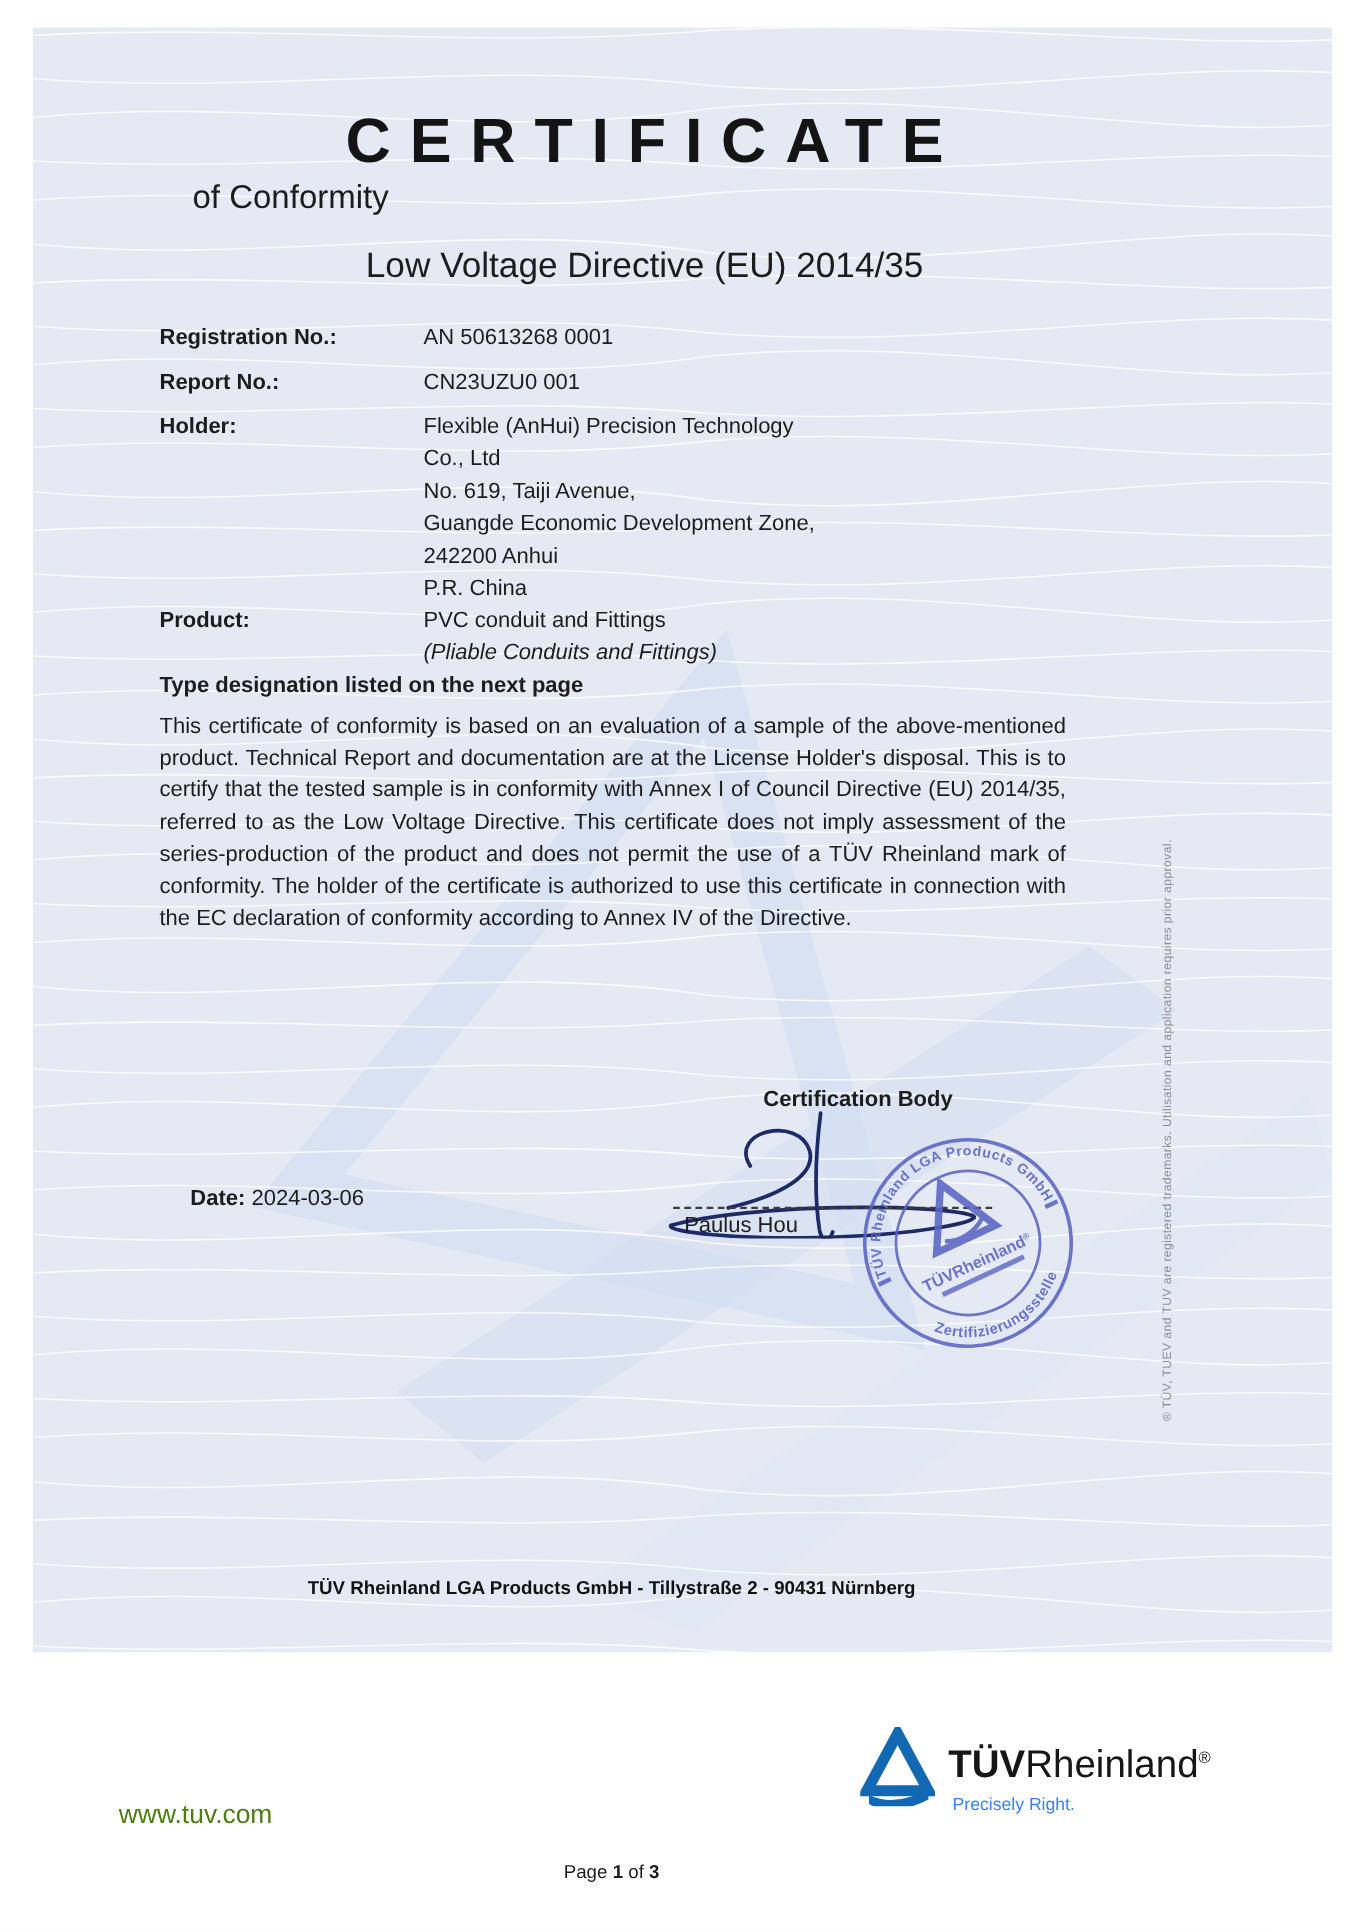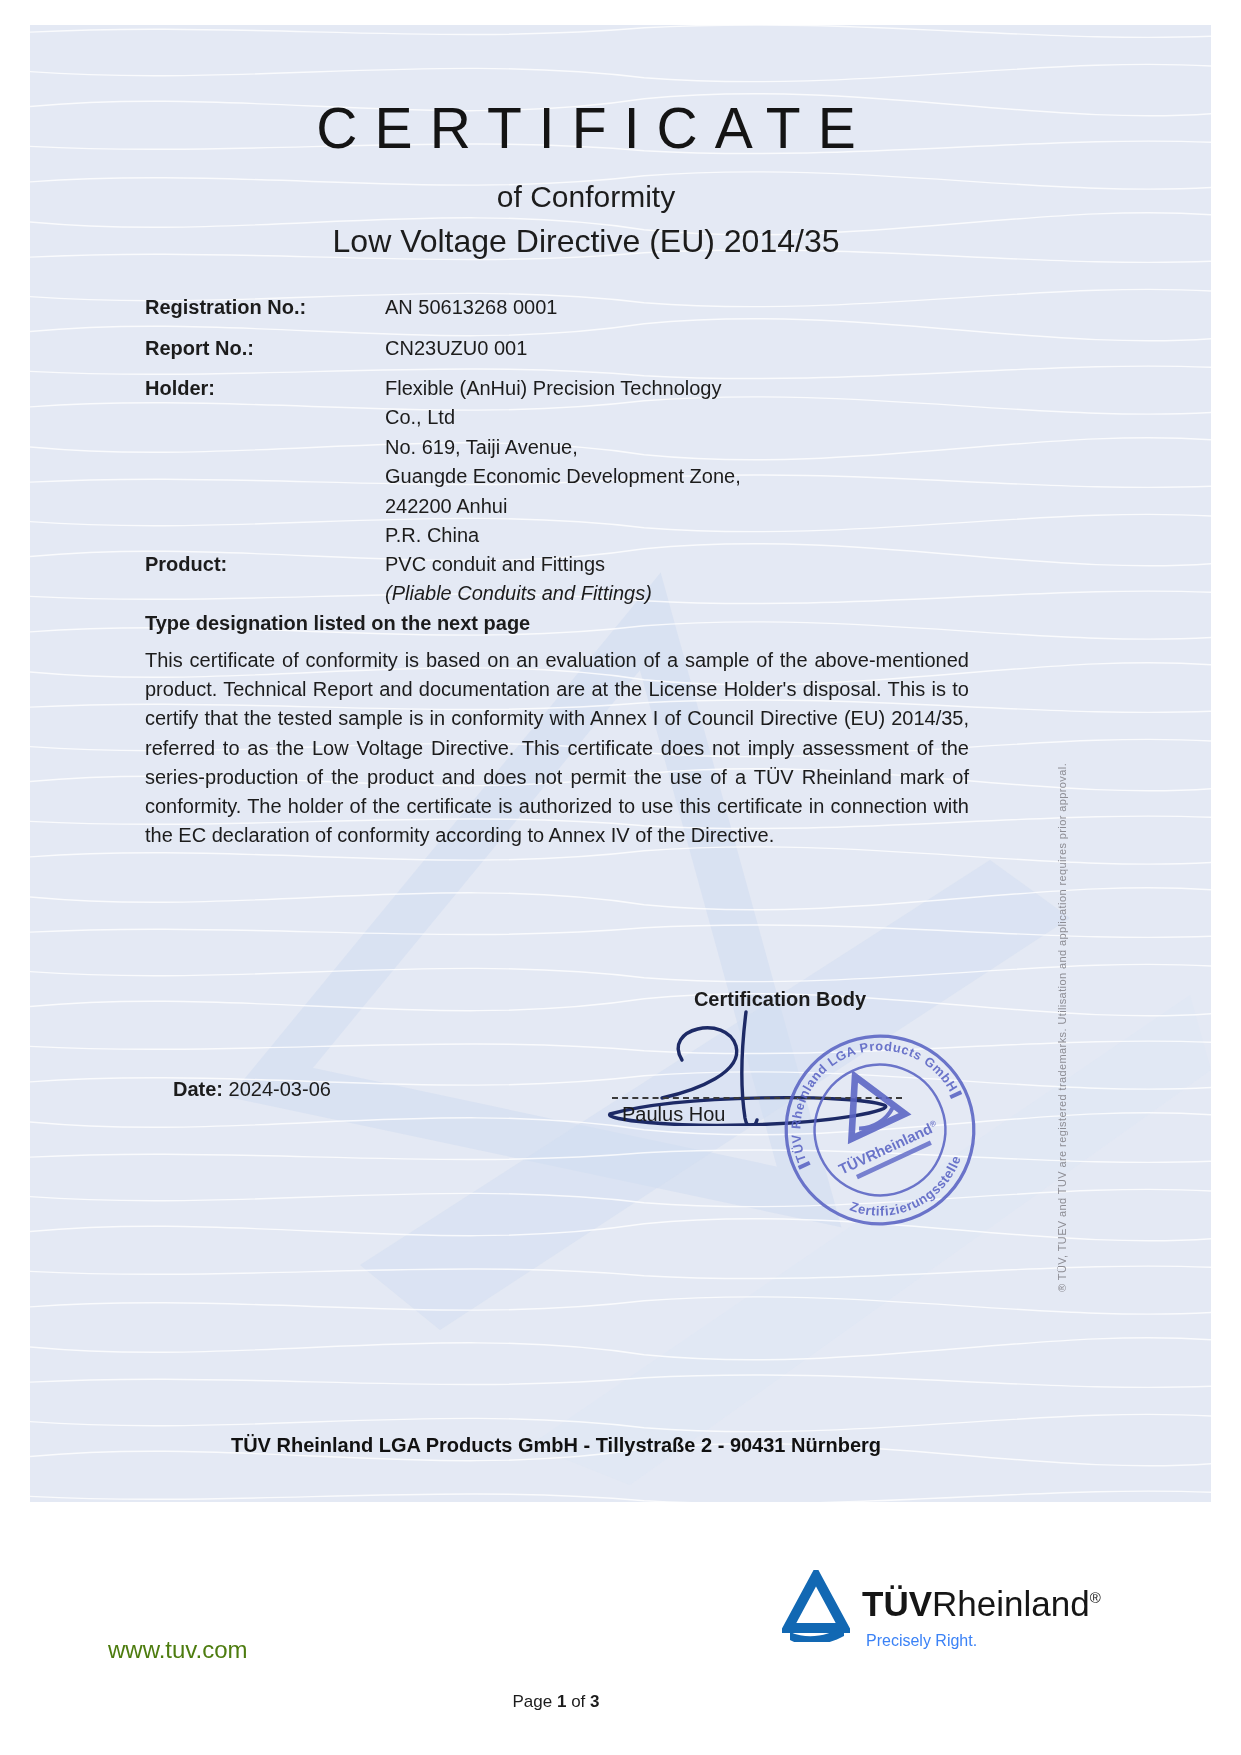--- a/index.html
+++ b/index.html
@@ -10,24 +10,24 @@
     font-family:"Liberation Sans", sans-serif; color:#1c1c1c;
   }
   .cert-area {
     position:absolute; left:30px; top:25px; width:1181px; height:1477px;
     background:#e4e9f4; overflow:hidden;
   }
   .deco-svg { position:absolute; left:0; top:0; width:100%; height:100%; }
   .abs { position:absolute; }
   .title-main {
     left:145px; top:70px; width:822px; text-align:center;
-    font-size:57px; font-weight:400; letter-spacing:0.30em; color:#141414;
+    font-size:57px; font-weight:700; letter-spacing:0.30em; color:#141414;
     text-indent:0.30em; white-space:nowrap;
   }
-  .title-sub { left:145px; top:155px; width:822px; text-align:center; font-size:30px; }
+  .title-sub { left:145px; top:138px; width:822px; font-size:30px; }
   .title-directive { left:145px; top:198px; width:822px; text-align:center; font-size:32px; }
   .field-label { position:absolute; left:0; font-weight:bold; font-size:20px; white-space:nowrap; }
   .field-value { position:absolute; left:240px; font-size:20px; white-space:nowrap; }
   .holder-line { position:absolute; left:240px; font-size:20px; white-space:nowrap; }
   .italic { font-style:italic; }
   .type-note { left:145px; top:612px; font-weight:bold; font-size:20px; }
   .statement {
     left:145px; top:646px; width:824px; font-size:20px; line-height:29.2px;
     text-align:justify;
   }
@@ -37,21 +37,21 @@
   .signer-name { left:622px; top:1103px; font-size:20px; }
   .date-row { left:145px; top:1078px; font-size:20px; }
   .date-row b { font-weight:bold;margin-left:28px; }
   .stamp-wrap { left:778px; top:1028px; width:204px; height:204px; transform:rotate(-25deg); opacity:0.88; }
   .side-note {
     left:1056px; top:1292px; width:505px; font-size:11px; color:#8d8d94;
     letter-spacing:0.4px; transform:rotate(-90deg); transform-origin:0 0; white-space:nowrap;
   }
   .address-line {
     left:100px; top:1434px; width:912px; text-align:center;
-    font-weight:bold; font-size:20px; color:#111; white-space:nowrap;
+    font-weight:bold; font-size:17px; color:#111; white-space:nowrap;
   }
   .website { left:108px; top:1636px; font-size:24px; color:#4d7c0f; text-decoration:none; }
   .logo-triangle { left:782px; top:1570px; }
   .logo-wordmark { left:862px; top:1584px; font-size:35px; white-space:nowrap; color:#161616; }
   .logo-wordmark .bold { font-weight:bold; }
   .logo-wordmark .reg { font-size:15px; vertical-align:super; }
   .logo-tagline { left:866px; top:1632px; font-size:16px; color:#3b82f6; }
   .page-num { left:145px; top:1692px; width:822px; text-align:center; font-size:17px; }
   .page-num b { font-weight:bold; }
 </style>

